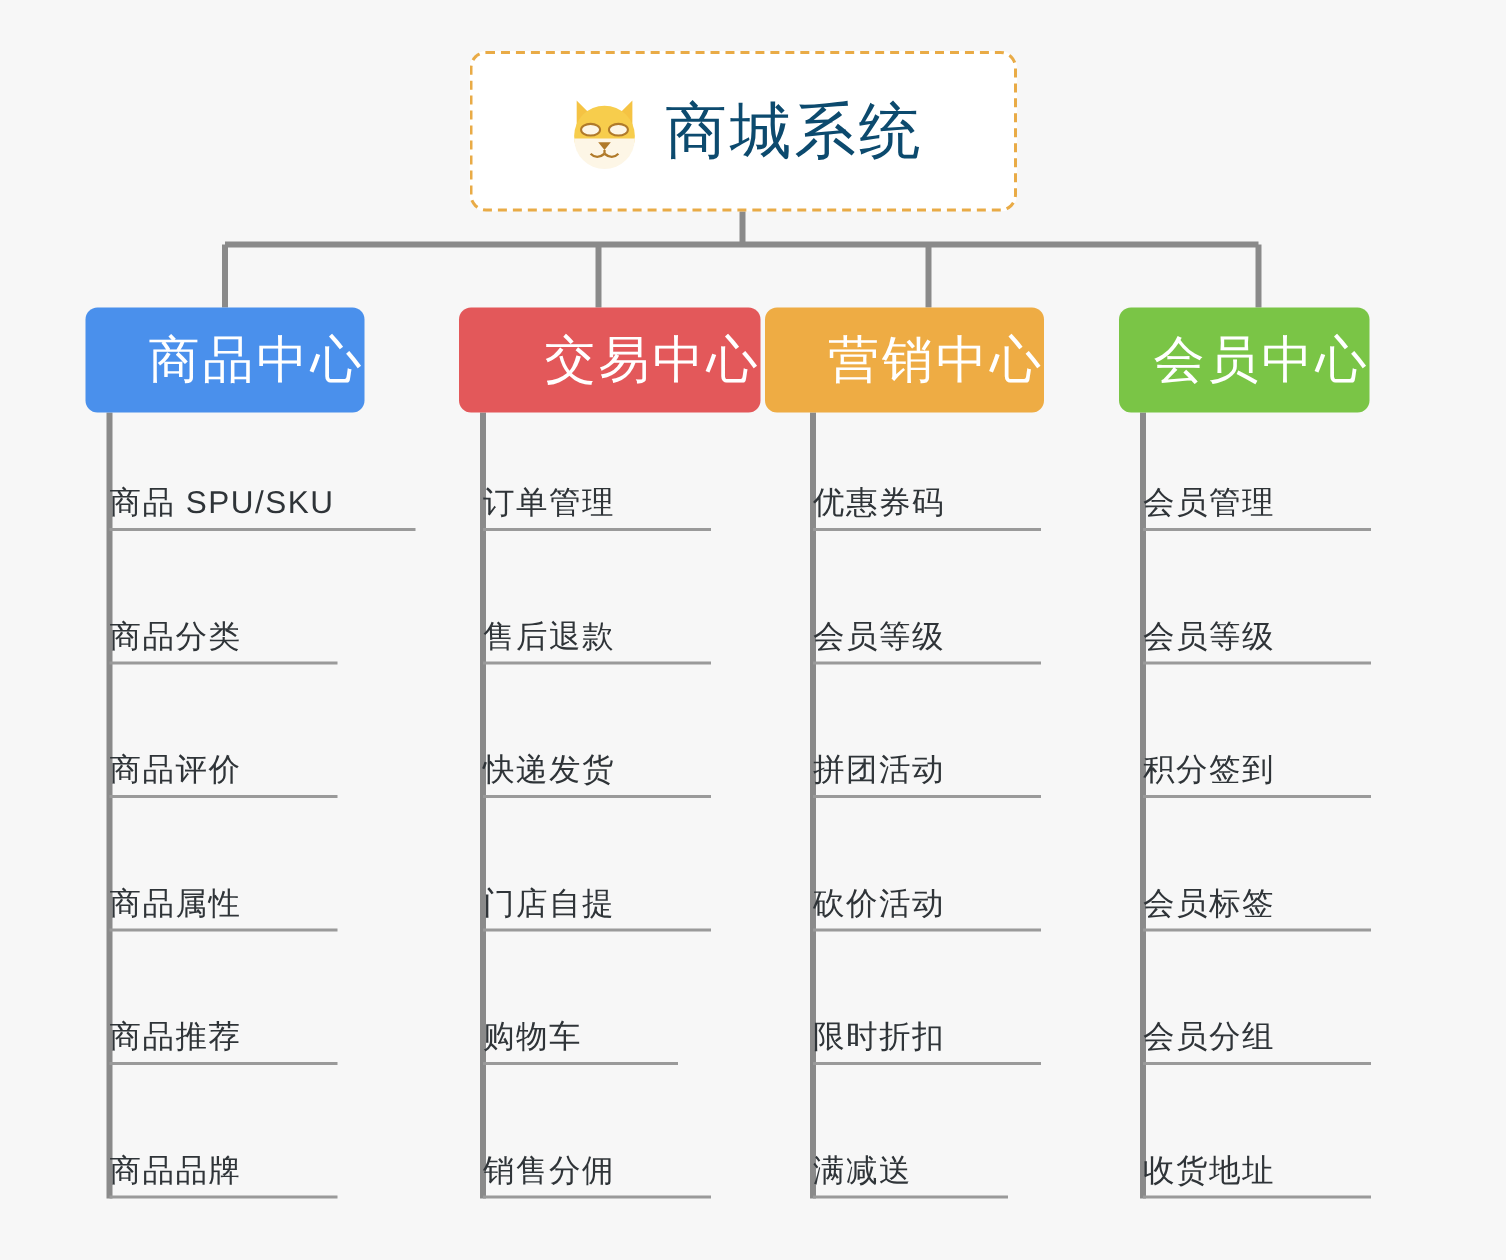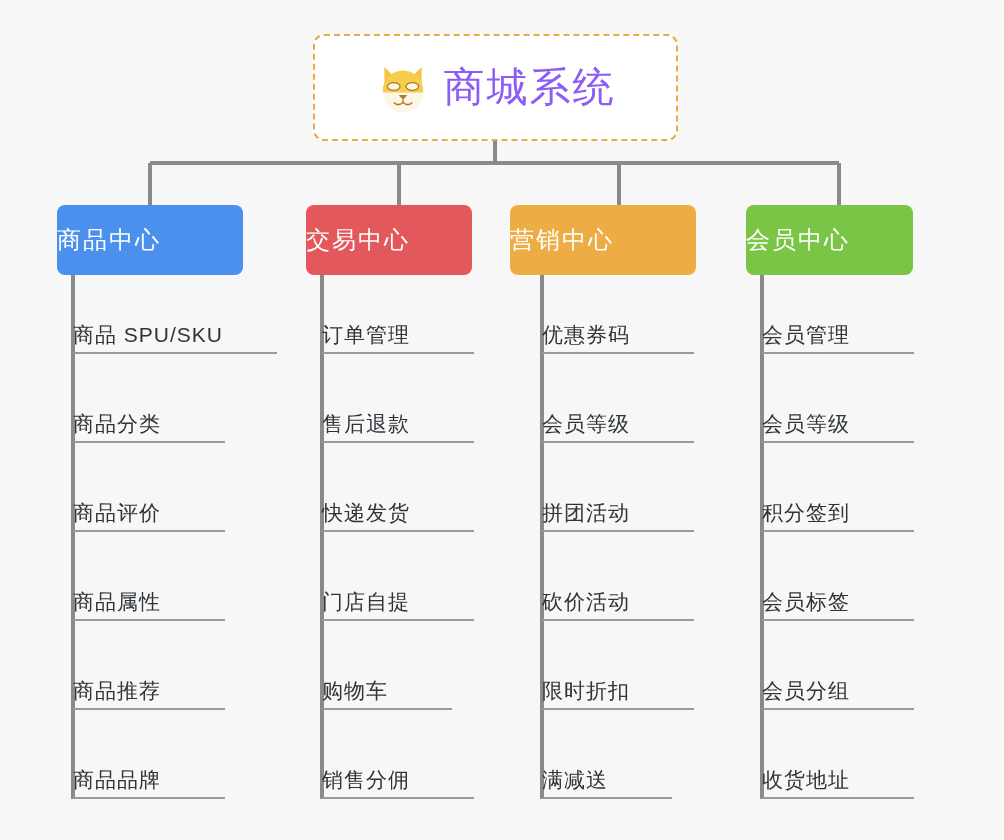--- a/index.html
+++ b/index.html
@@ -49,35 +49,35 @@
   .root-emoji {
     width: 54px;
     height: 54px;
     flex: 0 0 auto;
     display: block;
     margin-top: 2px;
   }
   .root-title {
     font-size: 41px;
     line-height: 1;
-    color: #8b5cf6;
+    color: #0c4a6e;
     letter-spacing: 2px;
     white-space: nowrap;
   }
 
   
   .cat-header {
     position: absolute;
     height: 70px;
     border-radius: 8px;
     display: flex;
     align-items: center;
-    justify-content: flex-start;
+    justify-content: flex-end;
     color: #ffffff;
-    font-size: 24px;
+    font-size: 34px;
     letter-spacing: 2px;
     white-space: nowrap;
   }
   .leaf {
     position: absolute;
     box-sizing: border-box;
     border-bottom: 2px solid #9a9a9a;
     display: flex;
     align-items: flex-end;
     justify-content: flex-start;
@@ -146,21 +146,21 @@
       </div>
       <div class="leaf" style="left: 73px; top: 577px; width: 152px;">
         <span class="leaf-label">商品属性</span>
       </div>
       <div class="leaf" style="left: 73px; top: 666px; width: 152px;">
         <span class="leaf-label">商品推荐</span>
       </div>
       <div class="leaf" style="left: 73px; top: 755px; width: 152px;">
         <span class="leaf-label">商品品牌</span>
       </div>
-      <div class="cat-header" style="left: 306px; top: 205px; width: 166px; height: 70px; background: rgb(227, 88, 90);">
+      <div class="cat-header" style="left: 306px; top: 205px; width: 201px; height: 70px; background: rgb(227, 88, 90);">
         <span>交易中心</span>
       </div>
       <div class="leaf" style="left: 322px; top: 310px; width: 152px;">
         <span class="leaf-label">订单管理</span>
       </div>
       <div class="leaf" style="left: 322px; top: 399px; width: 152px;">
         <span class="leaf-label">售后退款</span>
       </div>
       <div class="leaf" style="left: 322px; top: 488px; width: 152px;">
         <span class="leaf-label">快递发货</span>

